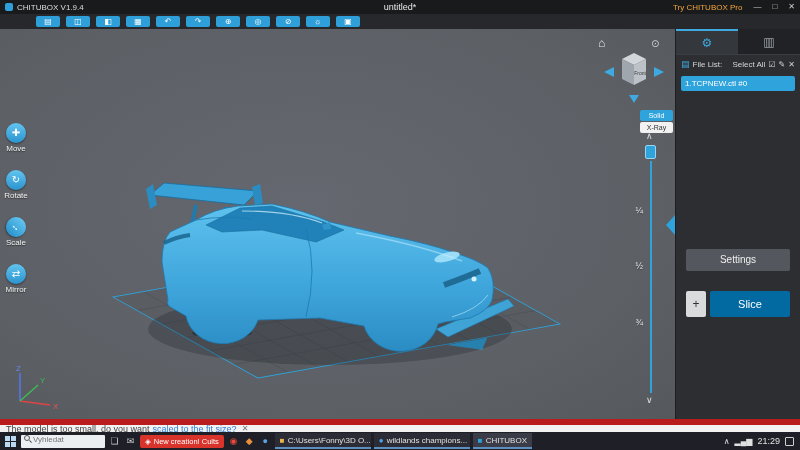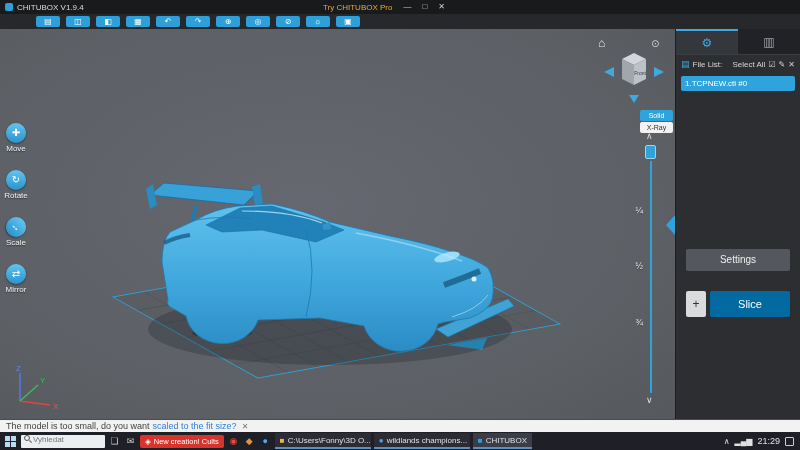--- a/index.html
+++ b/index.html
@@ -63,21 +63,21 @@
   .fh-spacer { flex:1; }
   .fh-icon { font-size:8px; color:#cfcfcf; }
   .file-item { margin:3px 5px; height:15px; background:#2ea3dc; border-radius:2px; color:#fff; font-size:8px; line-height:15px; padding:0 4px; white-space:nowrap; overflow:hidden; }
   .panel-spacer1 { height:143px; }
   .btn-settings { margin:12px 10px; height:22px; background:#54585e; border-radius:2px; color:#eee; font-size:10px; line-height:22px; text-align:center; }
   .slice-row { margin:8px 10px 0; display:flex; gap:4px; height:26px; }
   .btn-plus { width:20px; background:#d9dbdd; border-radius:2px; color:#333; font-size:12px; line-height:26px; text-align:center; }
   .btn-slice { flex:1; background:#0369a1; border-radius:2px; color:#fff; font-size:11px; line-height:26px; text-align:center; }
 
   
-  .statusbar { height:13px; background:#f2f2f2; display:flex; align-items:center; padding:0 6px; font-size:9px; color:#444; gap:3px; border-top:1px solid #b91c1c; }
+  .statusbar { height:13px; background:#f2f2f2; display:flex; align-items:center; padding:0 6px; font-size:9px; color:#444; gap:3px; border-top:6px solid #b91c1c; }
   .status-link { color:#2f7fd6; }
   .status-close { color:#777; font-size:8px; margin-left:2px; }
 
   
   .taskbar { height:18px; background:#1f2027; display:flex; align-items:center; gap:3px; padding:0 3px; color:#ddd; }
   .start { width:15px; height:15px; display:grid; grid-template-columns:5px 5px; grid-template-rows:5px 5px; gap:1px; align-content:center; justify-content:center; }
   .start div { background:#bcd9f2; }
   .search { width:84px; height:13px; background:#eceff1; border-radius:1px; display:flex; align-items:flex-start; gap:3px; padding:0 3px; }
   .search input { border:0; outline:0; background:transparent; width:64px; font-size:8px; color:#555; font-family:inherit; }
   .lens { width:6px; height:6px; border:1px solid #555; border-radius:50%; position:relative; flex:none; }
@@ -96,20 +96,21 @@
 </head>
 <body>
 
 <div class="app">
 
   <div class="titlebar">
     <div class="titlebar-left">
       <div class="logo"></div>
       <span>CHITUBOX V1.9.4</span>
     </div>
+    <div class="titlebar-center">untitled*</div>
     <div class="titlebar-right">
       <span class="pro">Try CHITUBOX Pro</span>
       <span class="win-btn">—</span>
       <span class="win-btn">□</span>
       <span class="win-btn">✕</span>
     </div>
   </div>
 
   <div class="toolbar">
     <div class="tb-btn">▤</div>

